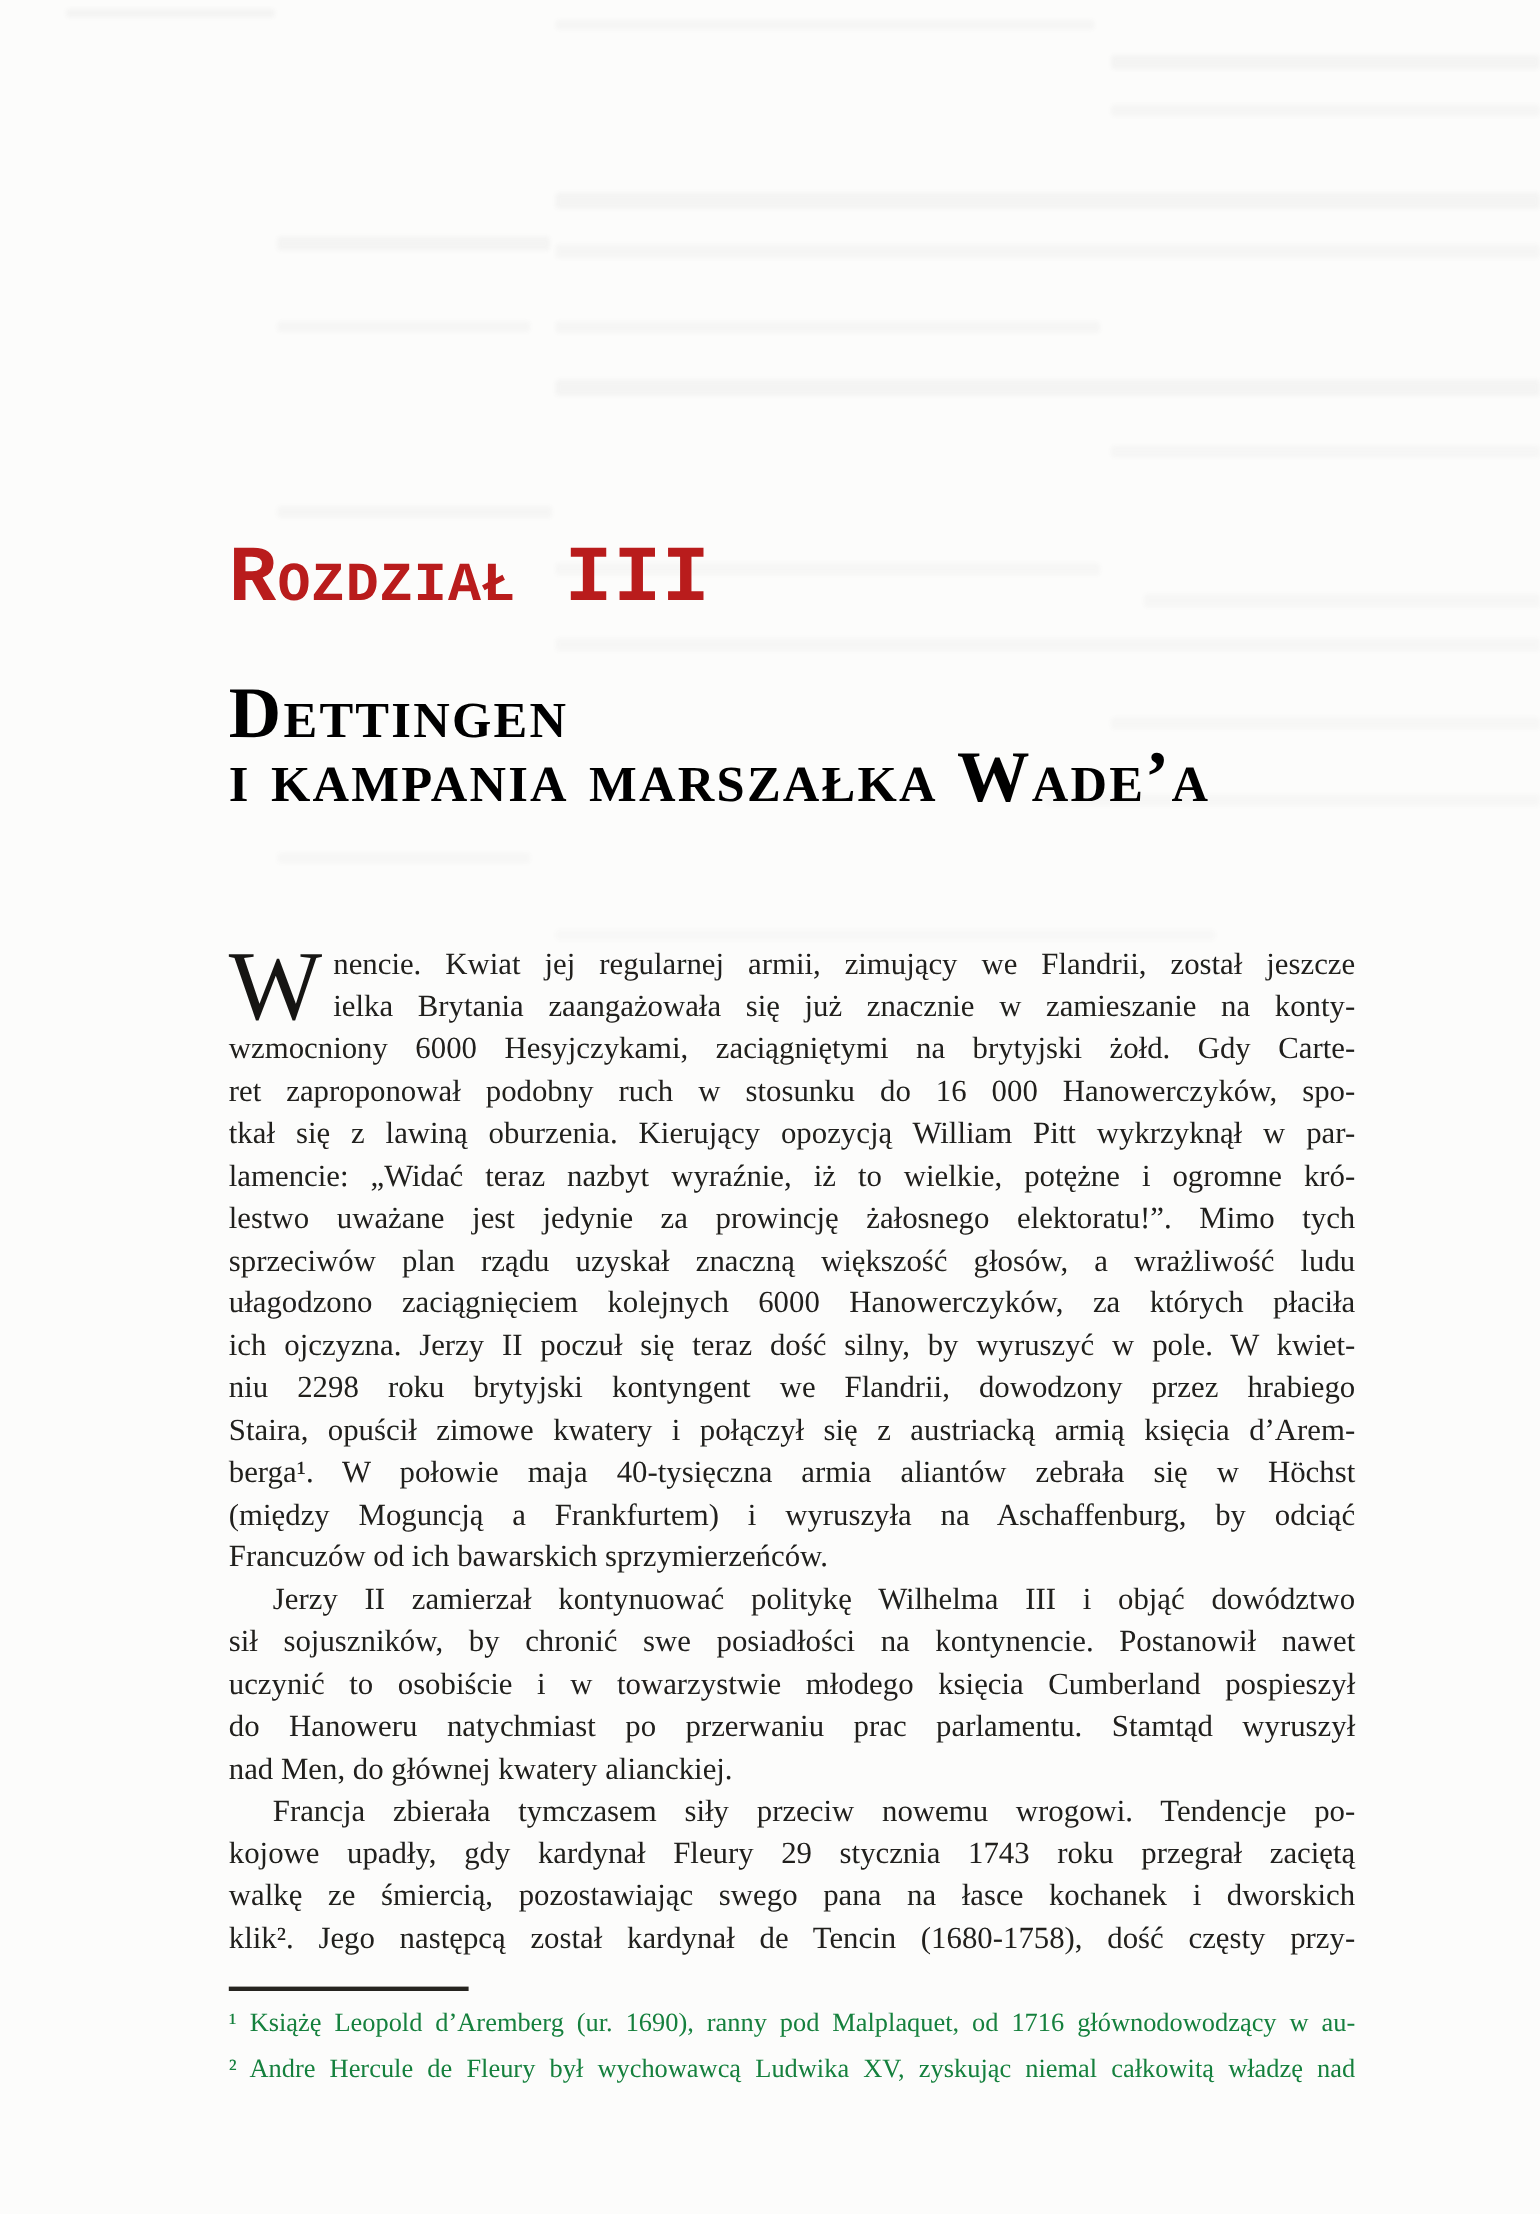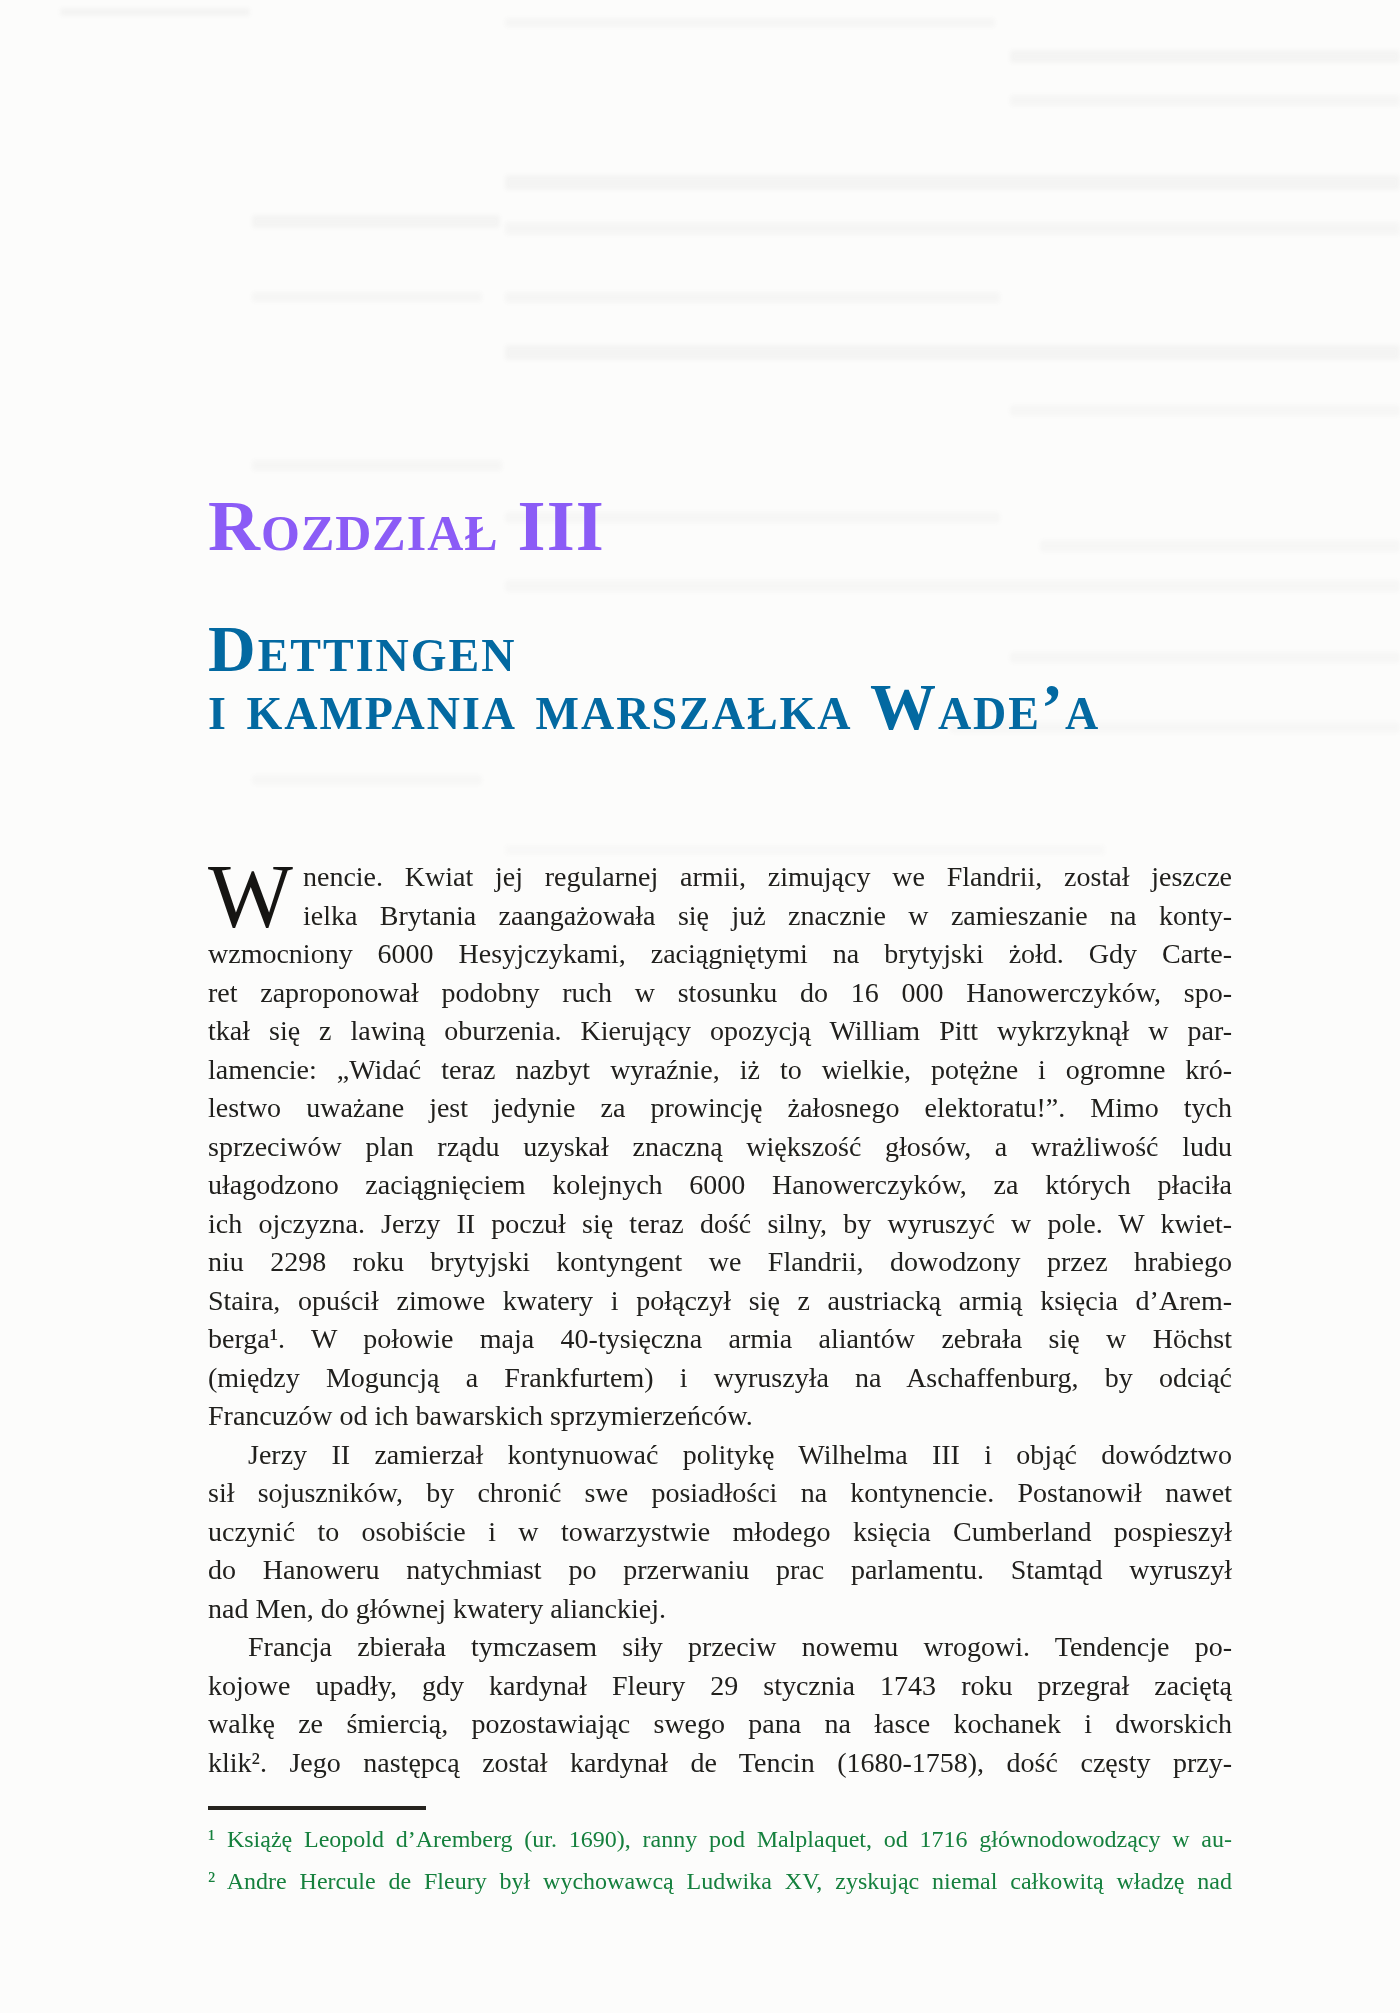--- a/index.html
+++ b/index.html
@@ -25,33 +25,34 @@
   .chapter-label {
     position: absolute;
     left: 208px;
     top: 490px;
     margin: 0;
     font-size: 72px;
     line-height: 1;
     font-weight: bold;
     font-variant: small-caps;
     letter-spacing: 1px;
-    color: #8b5cf6;
+    color: #b91c1c;
+    font-family: Liberation Mono, monospace;
   }
   .chapter-title {
     position: absolute;
     left: 208px;
     top: 620px;
     margin: 0;
     font-size: 66px;
     line-height: 58px;
     font-weight: bold;
     font-variant: small-caps;
     letter-spacing: 2px;
-    color: #0369a1;
+    color: #000000;
   }
   .chapter-title .title-line { display: block; }
   .body-text {
     position: absolute;
     left: 208px;
     top: 858px;
     width: 1024px;
     font-size: 28px;
     color: #21201d;
   }

